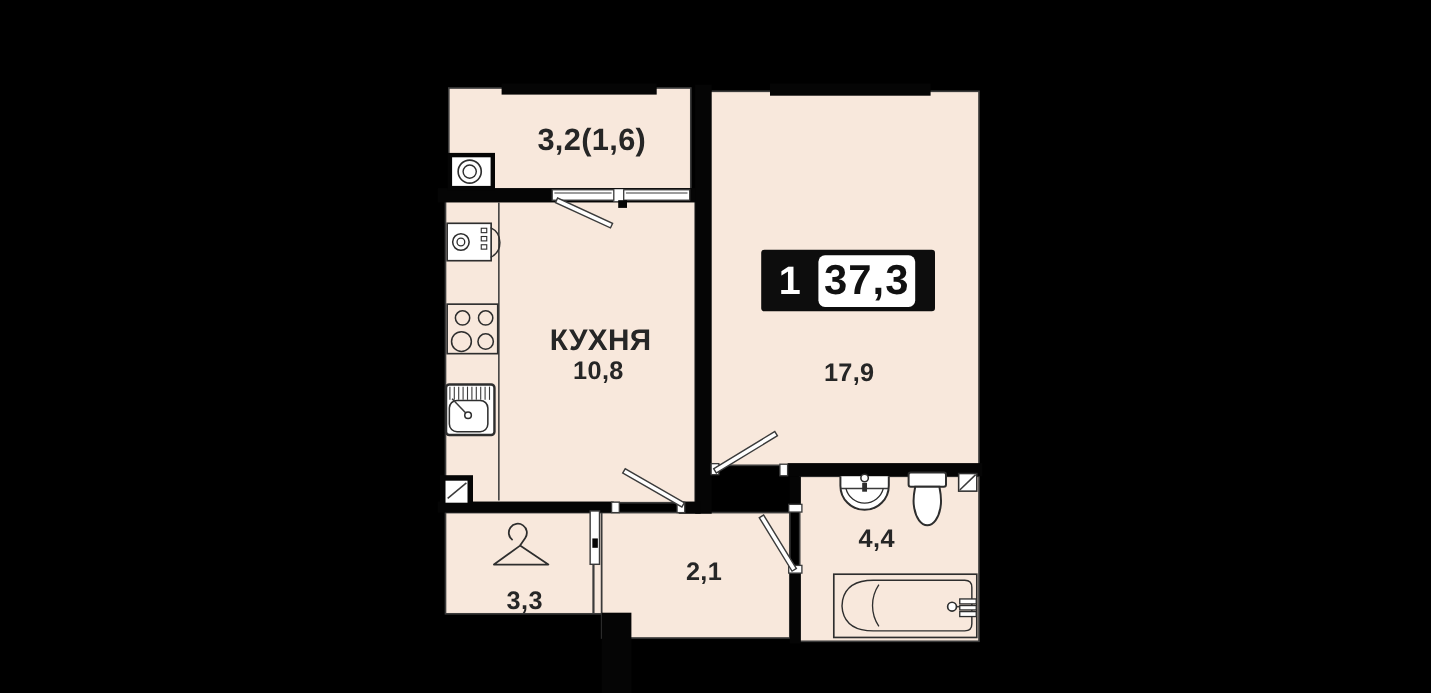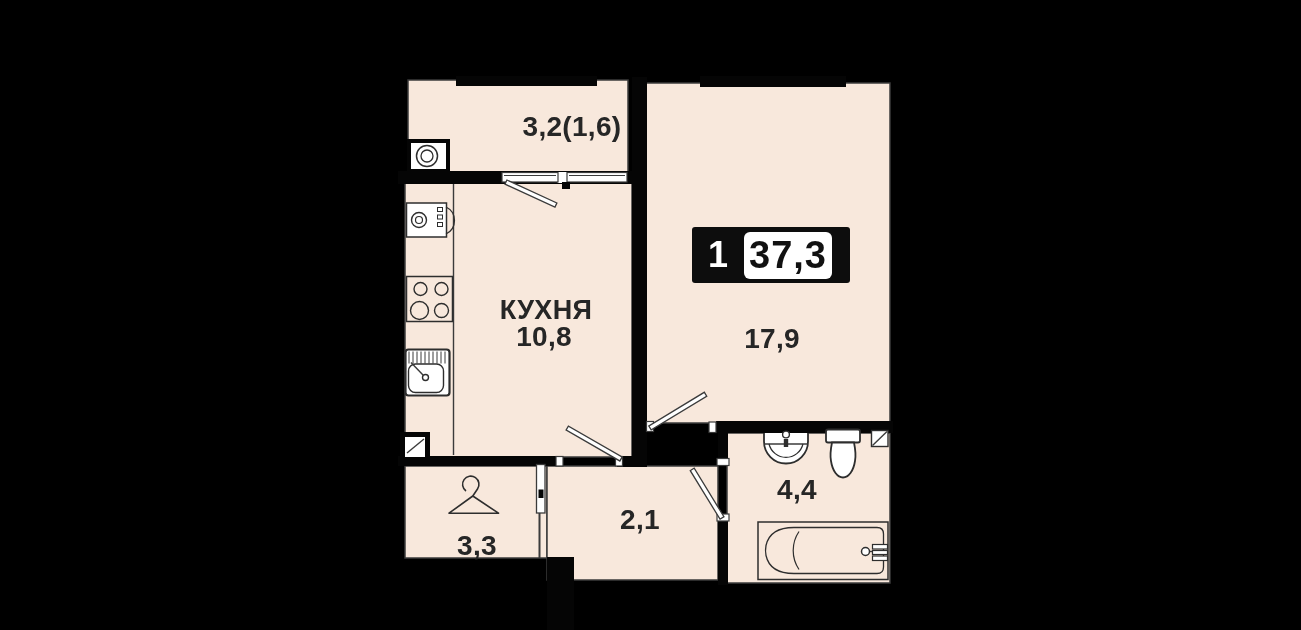--- a/index.html
+++ b/index.html
@@ -13,21 +13,21 @@
   .win{fill:#ffffff;stroke:#3b3b3b;stroke-width:1.2;}
   .cap{fill:#ffffff;stroke:#3b3b3b;stroke-width:1.2;}
   .leaf{fill:#ffffff;stroke:#3b3b3b;stroke-width:1.3;}
   .ln{stroke:#3b3b3b;stroke-width:1.4;fill:none;}
   .fx{stroke:#2e2e2e;fill:none;}
   .lbl{
     position:absolute;transform:translate(-50%,-50%);
     color:#262626;font-weight:700;white-space:nowrap;letter-spacing:.3px;
   }
   .room-name{font-size:27px;}
-  .room-area{font-size:28px;}
+  .room-area{font-size:23px;}
   .badge{
     position:absolute;left:692px;top:227px;width:158px;height:56px;
     background:#0d0d0d;border-radius:3px;display:flex;align-items:center;
   }
   .badge-rooms{
     width:52px;text-align:center;color:#ffffff;font-size:36px;font-weight:700;
   }
   .badge-box{
     flex:1;height:47px;margin-right:18px;background:#ffffff;border-radius:6px;
     display:flex;align-items:center;justify-content:center;
@@ -179,21 +179,21 @@
       <path class="fx" stroke-width="1.3" d="M794,527.5 H877 Q883.5,527.5 883.5,534 V567 Q883.5,573.5 877,573.5 H794 Q770,573.5 766,555.5 Q765,550.5 766,545.5 Q770,527.5 794,527.5 Z"></path>
       <path class="fx" d="M799,531.5 A34,34 0 0 0 799,569.5" stroke-width="1.2"></path>
       <line class="ln" x1="869.5" y1="551.5" x2="873" y2="551.5" stroke-width="1.2"></line>
       <rect x="872.5" y="544.5" width="15" height="4.5" fill="#ffffff" stroke="#2e2e2e" stroke-width="1.2"></rect>
       <rect x="872.5" y="550.5" width="15" height="4" fill="#ffffff" stroke="#2e2e2e" stroke-width="1.2"></rect>
       <rect x="872.5" y="556" width="15" height="4.5" fill="#ffffff" stroke="#2e2e2e" stroke-width="1.2"></rect>
       <circle cx="865.5" cy="551.5" r="4" fill="#ffffff" stroke="#2e2e2e" stroke-width="1.5"></circle>
     </g>
   </svg>
 
-  <div class="lbl room-area" style="left:538px;top:127px;font-size:28px;margin-left:34px;">3,2(1,6)</div>
+  <div class="lbl room-area" style="left:538px;top:127px;font-size:28px;">3,2(1,6)</div>
   <div class="lbl room-name" style="left:546px;top:310px;">КУХНЯ</div>
   <div class="lbl room-area" style="left:544px;top:337px;">10,8</div>
   <div class="lbl room-area" style="left:772px;top:339px;">17,9</div>
   <div class="lbl room-area" style="left:797px;top:490px;text-align:right;">4,4</div>
   <div class="lbl room-area" style="left:640px;top:520px;">2,1</div>
   <div class="lbl room-area" style="left:477px;top:546px;">3,3</div>
 
   <div class="badge">
     <span class="badge-rooms">1</span>
     <span class="badge-box">

